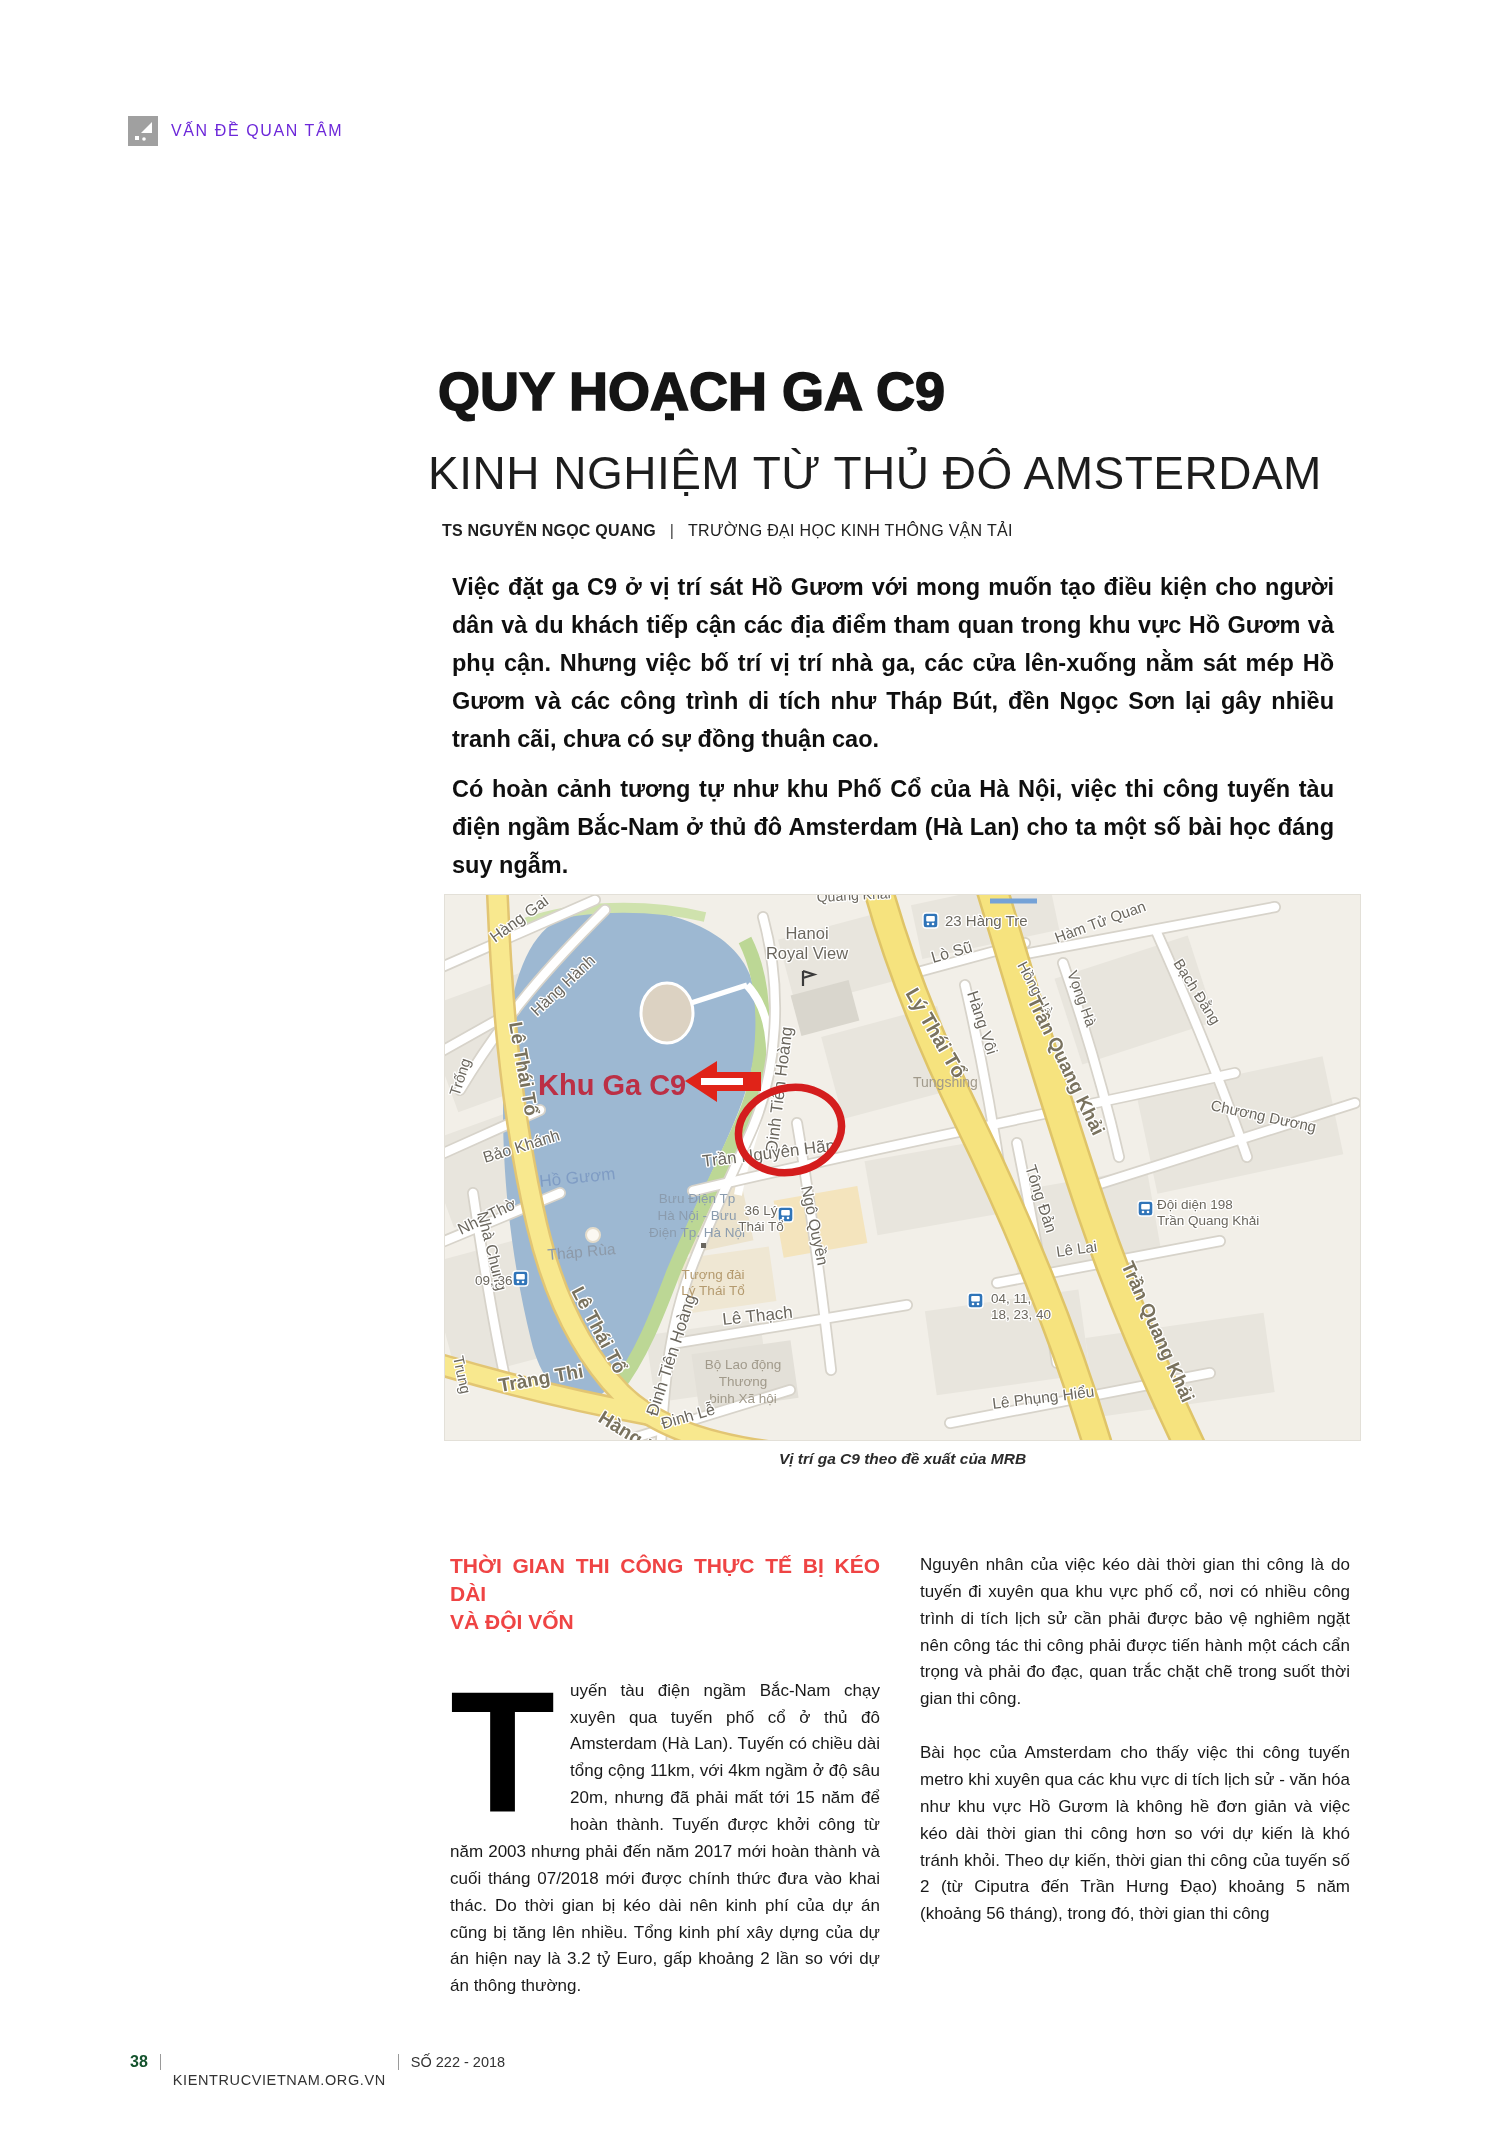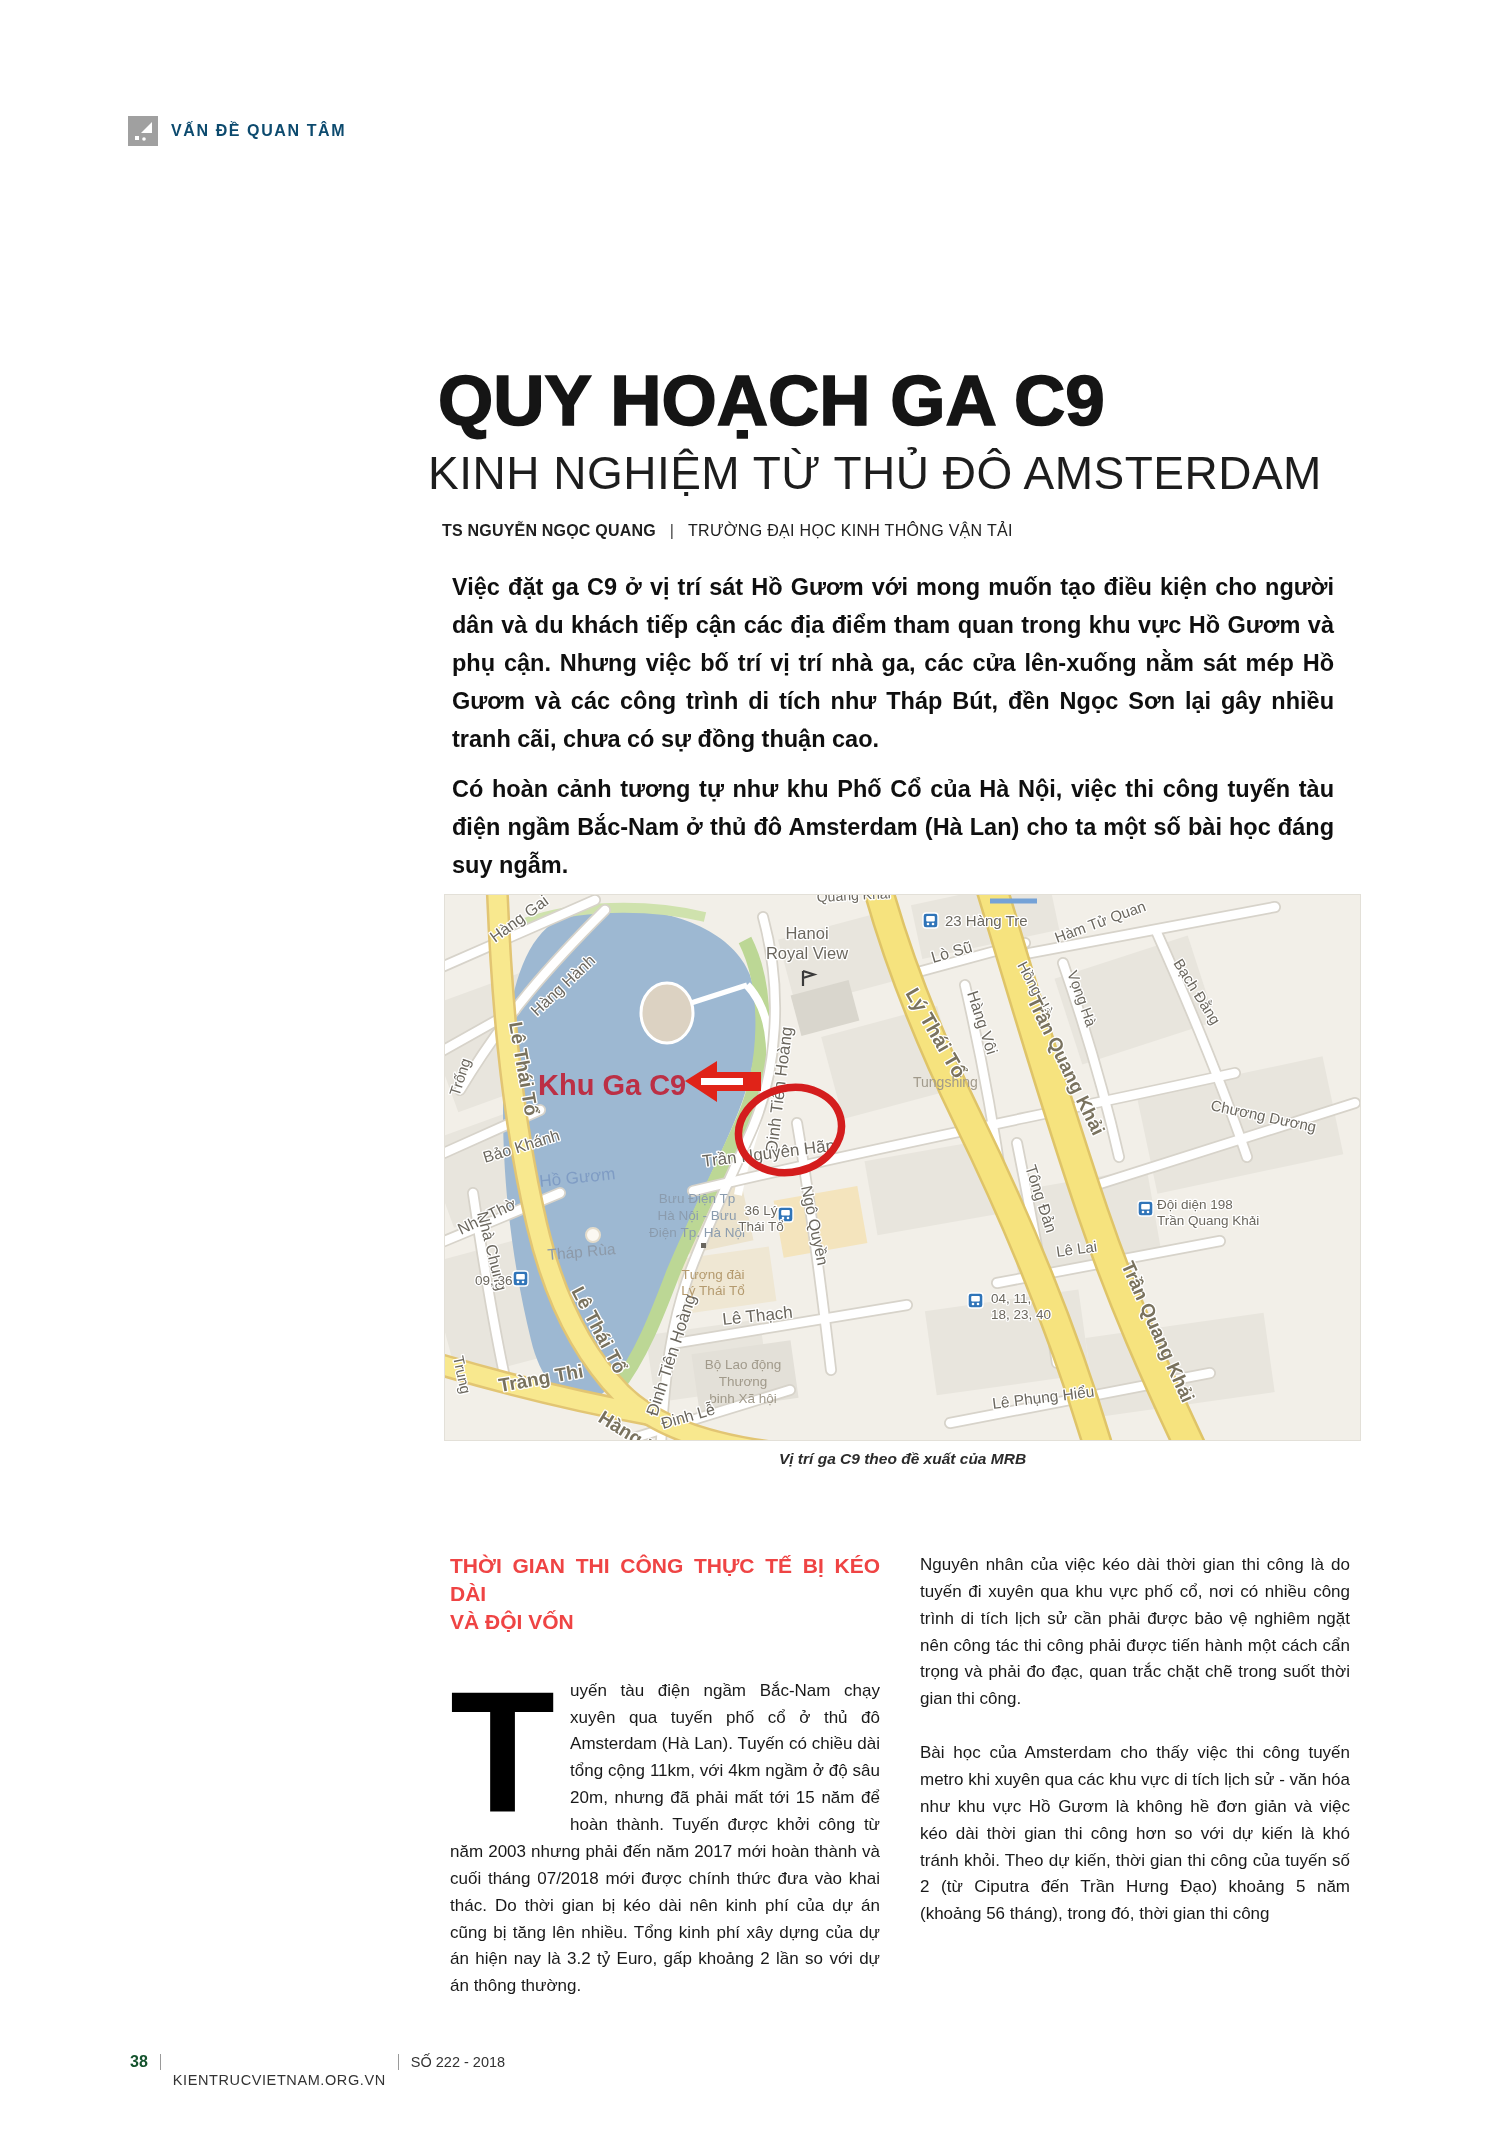--- a/index.html
+++ b/index.html
@@ -1,24 +1,24 @@
 <!DOCTYPE html>
 <html><head>
 <meta charset="utf-8">
 <style>
   html,body{margin:0;padding:0;background:#888;}
   .page{position:relative;width:1500px;height:2136px;background:#ffffff;margin:0 auto;
         font-family:"Liberation Sans",sans-serif;color:#1a1a1a;overflow:hidden;}
 
   
   .kicker{position:absolute;left:128px;top:116px;display:flex;align-items:center;gap:13px;}
-  .kicker-text{font-size:16px;font-weight:bold;color:#0c4a6e;letter-spacing:1.6px;}
-
-  
-  .title{position:absolute;left:438px;top:360px;font-size:71px;font-weight:bold;
+  .kicker-text{font-size:16px;font-weight:normal;color:#6d28d9;letter-spacing:1.6px;}
+
+  
+  .title{position:absolute;left:438px;top:360px;font-size:54px;font-weight:bold;
          -webkit-text-stroke:1.6px #151515;color:#151515;letter-spacing:0;white-space:nowrap;}
   .subtitle{position:absolute;left:428px;top:446px;font-size:46px;font-weight:400;color:#1d1d1d;
             letter-spacing:.5px;white-space:nowrap;}
   .byline{position:absolute;left:442px;top:522px;font-size:16px;color:#202020;display:flex;align-items:center;}
   .byline .author{font-weight:bold;letter-spacing:.2px;}
   .byline .sep{margin:0 14px;color:#444;}
   .byline .affil{letter-spacing:.3px;}
 
   
   .intro{position:absolute;left:440px;top:556px;width:906px;font-size:23.5px;font-weight:bold;

